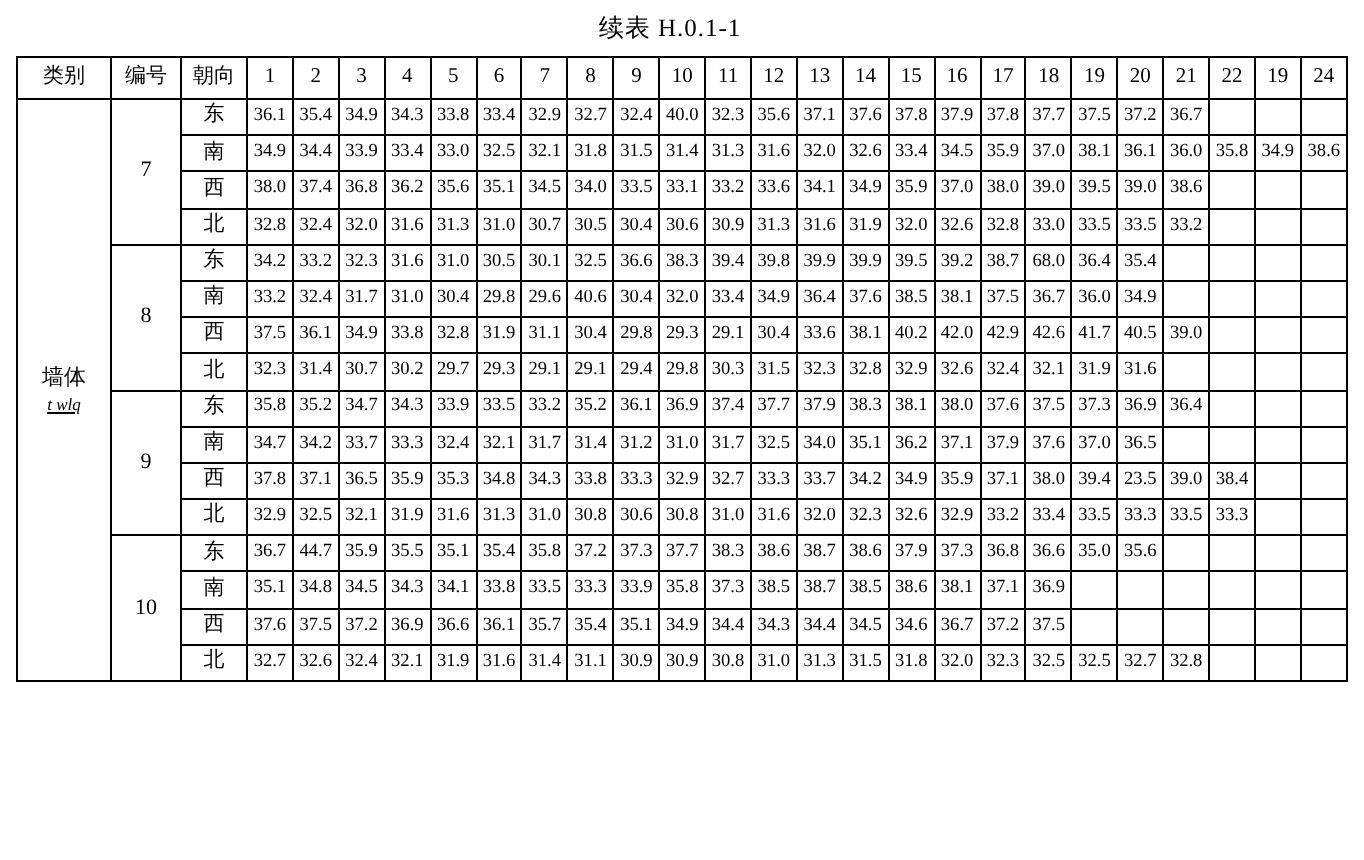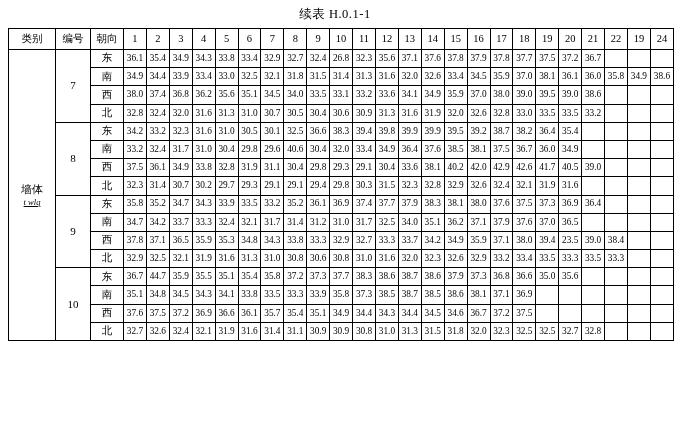--- a/index.html
+++ b/index.html
@@ -120,21 +120,21 @@
         <td class="cell-dir">东</td>
         <td class="val">36.1</td>
         <td class="val">35.4</td>
         <td class="val">34.9</td>
         <td class="val">34.3</td>
         <td class="val">33.8</td>
         <td class="val">33.4</td>
         <td class="val">32.9</td>
         <td class="val">32.7</td>
         <td class="val">32.4</td>
-        <td class="val">26.8</td>
+        <td class="val">40.0</td>
         <td class="val">32.3</td>
         <td class="val">35.6</td>
         <td class="val">37.1</td>
         <td class="val">37.6</td>
         <td class="val">37.8</td>
         <td class="val">37.9</td>
         <td class="val">37.8</td>
         <td class="val">37.7</td>
         <td class="val">37.5</td>
         <td class="val">37.2</td>
@@ -238,21 +238,21 @@
         <td class="val">32.5</td>
         <td class="val">36.6</td>
         <td class="val">38.3</td>
         <td class="val">39.4</td>
         <td class="val">39.8</td>
         <td class="val">39.9</td>
         <td class="val">39.9</td>
         <td class="val">39.5</td>
         <td class="val">39.2</td>
         <td class="val">38.7</td>
-        <td class="val">38.2</td>
+        <td class="val">68.0</td>
         <td class="val">36.4</td>
         <td class="val">35.4</td>
         <td class="val"></td>
         <td class="val"></td>
         <td class="val"></td>
         <td class="val"></td>
       </tr>
       <tr>
         <td class="cell-dir">南</td>
         <td class="val">33.2</td>

